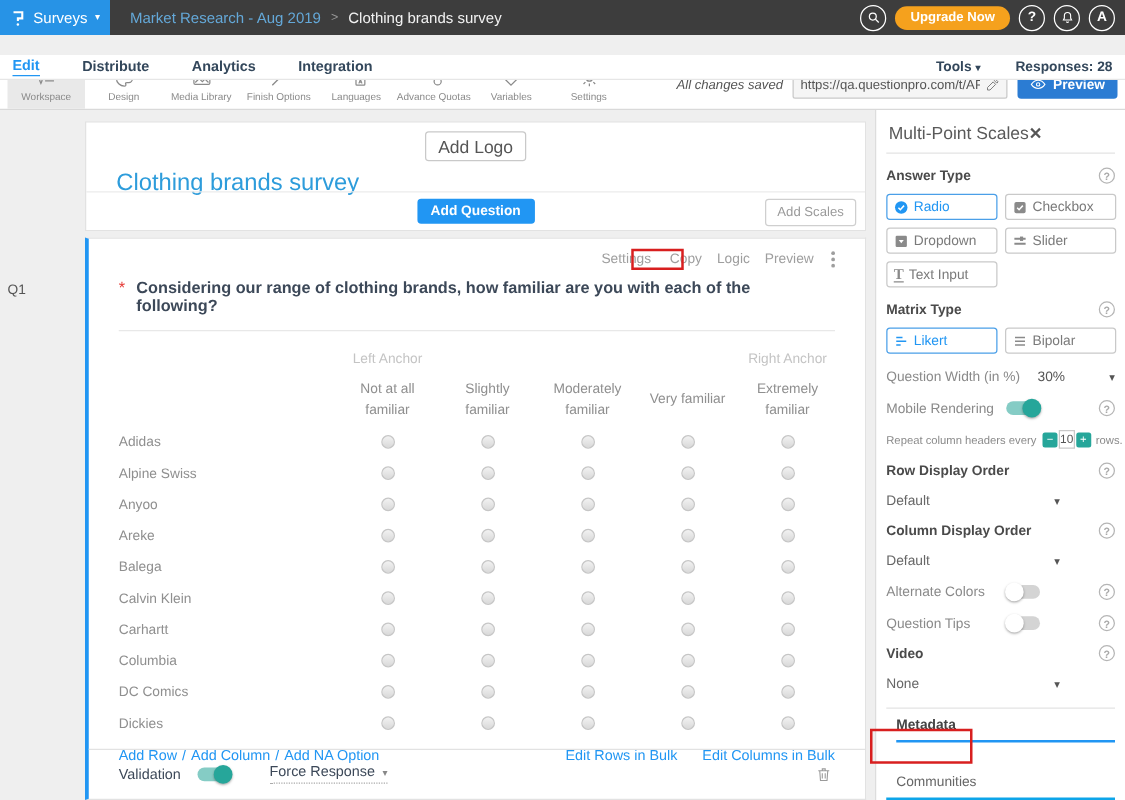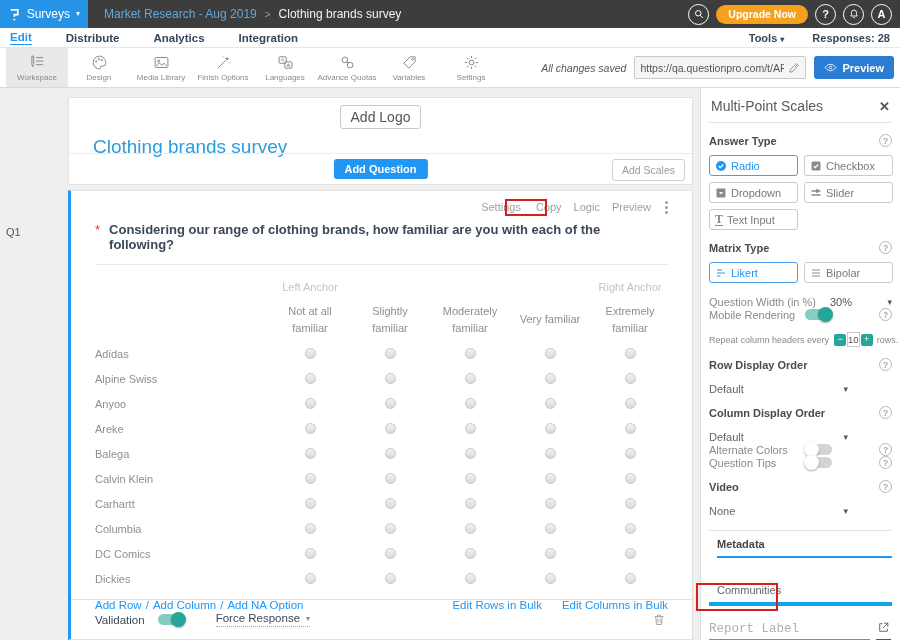--- a/index.html
+++ b/index.html
@@ -34,21 +34,21 @@
     font-size:11px; font-weight:bold; cursor:pointer; background:transparent;
   }
   .upgrade-btn {
     height:19px; padding:0 12px; border:none; border-radius:10px;
     background:#f5a11d; color:#fff; font-size:10.5px; font-weight:bold; cursor:pointer;
     font-family:"Liberation Sans", sans-serif;
   }
 
   
   .nav-row {
-    position:absolute; left:0; top:28px; width:900px; height:20px;
+    position:absolute; left:0; top:44px; width:900px; height:20px;
     background:#fff; border-bottom:1px solid #e6e6e6;
     display:flex; align-items:center; padding:0 10px; z-index:9;
   }
   .nav-item { font-size:11.5px; font-weight:bold; color:#33475b; margin-right:34px; cursor:pointer; }
   .nav-item.active { color:#2196f3; border-bottom:1.5px solid #2196f3; padding-bottom:1px; }
   .nav-right { margin-left:auto; display:flex; align-items:center; gap:28px; }
   .tools-link { font-size:11px; font-weight:bold; color:#33475b; cursor:pointer; }
   .tools-link .caret { font-size:8px; color:#33475b; }
   .responses-label { font-size:11px; font-weight:bold; color:#33475b; }
 
@@ -169,21 +169,21 @@
     width:15px; height:15px; border-radius:50%; background:#fff;
     box-shadow:0 1px 2px rgba(0,0,0,.35); }
   .toggle.on { background:#85ccc5; }
   .toggle.on::after { left:auto; right:-1px; background:#26a69a; }
 
   
   .side-panel {
     position:absolute; left:700px; top:88px; width:200px; height:552px;
     background:#fff; border-left:1px solid #ddd; padding:0 8px; overflow:hidden; z-index:5;
   }
-  .panel-title-row { display:flex; align-items:center; justify-content:space-between;
+  .panel-title-row { display:flex; align-items:center; 
     padding:10px 2px 8px 2px; border-bottom:1px solid #e4e4e4; }
   .panel-title { font-size:14px; color:#5a5a5a; }
   .close-icon { font-size:13px; color:#555; font-weight:bold; cursor:pointer; }
   .psec-label-row { display:flex; align-items:center; justify-content:space-between;
     margin-top:11px; }
   .psec-label { font-size:11px; font-weight:bold; color:#4a4a4a; }
   .help-circle {
     width:13px; height:13px; border:1.2px solid #b5b5b5; border-radius:50%;
     color:#a8a8a8; font-size:8.5px; font-weight:bold; display:flex;
     align-items:center; justify-content:center; cursor:pointer; flex:none;
@@ -196,21 +196,21 @@
     font-family:"Liberation Sans", sans-serif;
   }
   .opt-btn.selected { border:1px solid #4a9fe8; color:#2196f3; }
   .opt-btn svg { width:12px; height:12px; flex:none; }
   .ticon { font-family:"Liberation Serif", serif; font-weight:bold; font-size:12px;
     color:#8a8a8a; border-bottom:1px solid #8a8a8a; line-height:1; }
   .kv-row { display:flex; align-items:center; margin-top:13px; font-size:11px; }
   .kv-row .klabel { color:#8a8a8a; }
   .kv-row .kvalue { color:#555; margin-left:14px; }
   .kv-row .caret-end { margin-left:auto; font-size:9px; color:#555; cursor:pointer; }
-  .toggle-row { display:flex; align-items:center; }
+  .toggle-row { display:flex; align-items:center; margin-top:12px; }
   .toggle-row .klabel { color:#8a8a8a; font-size:11px; width:96px; }
   .toggle-row .help-circle { margin-left:auto; }
   .stepper-row { display:flex; align-items:center; margin-top:11px; font-size:9px; color:#8a8a8a; white-space:nowrap; }
   .step-btn { width:12px; height:12px; background:#26a69a; color:#fff; border:none;
     border-radius:2px; font-size:9px; line-height:1; cursor:pointer; flex:none;
     display:flex; align-items:center; justify-content:center; font-family:"Liberation Sans", sans-serif; }
   .step-val { width:28px; height:15px; border:1px solid #c9c9c9; margin:0 1px;
     font-size:9.5px; color:#555; display:flex; align-items:center; justify-content:center; }
   .stepper-row .suffix { margin-left:4px; }
   .stepper-row .klabel { margin-right:5px; }

